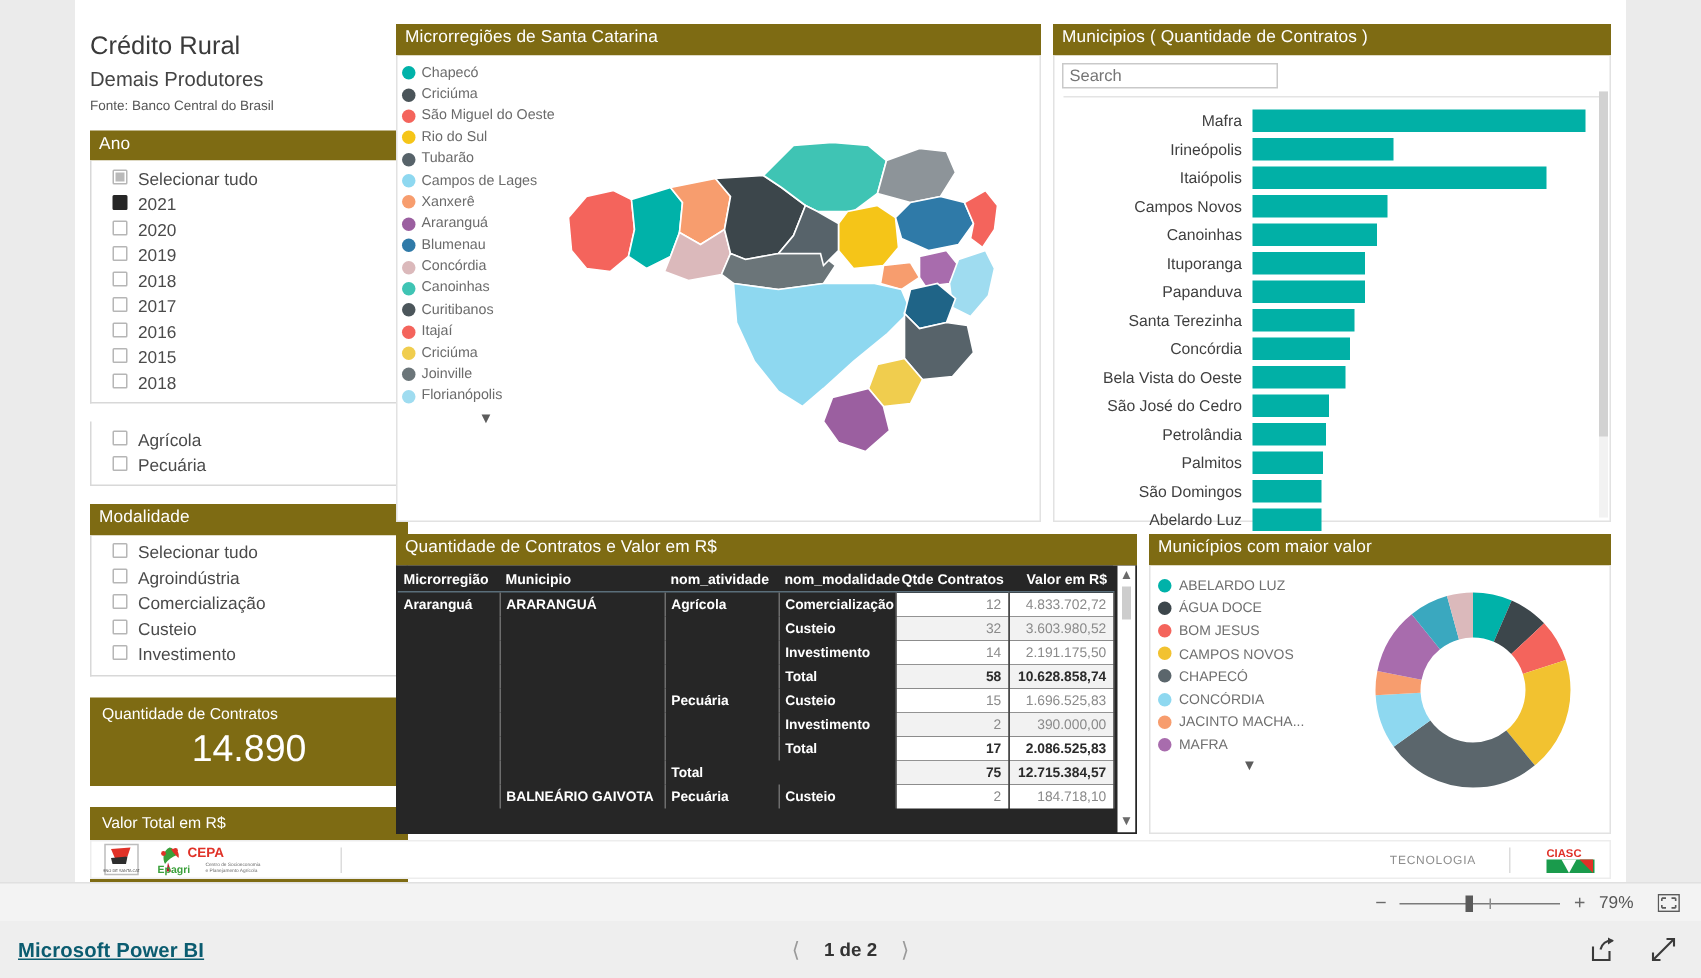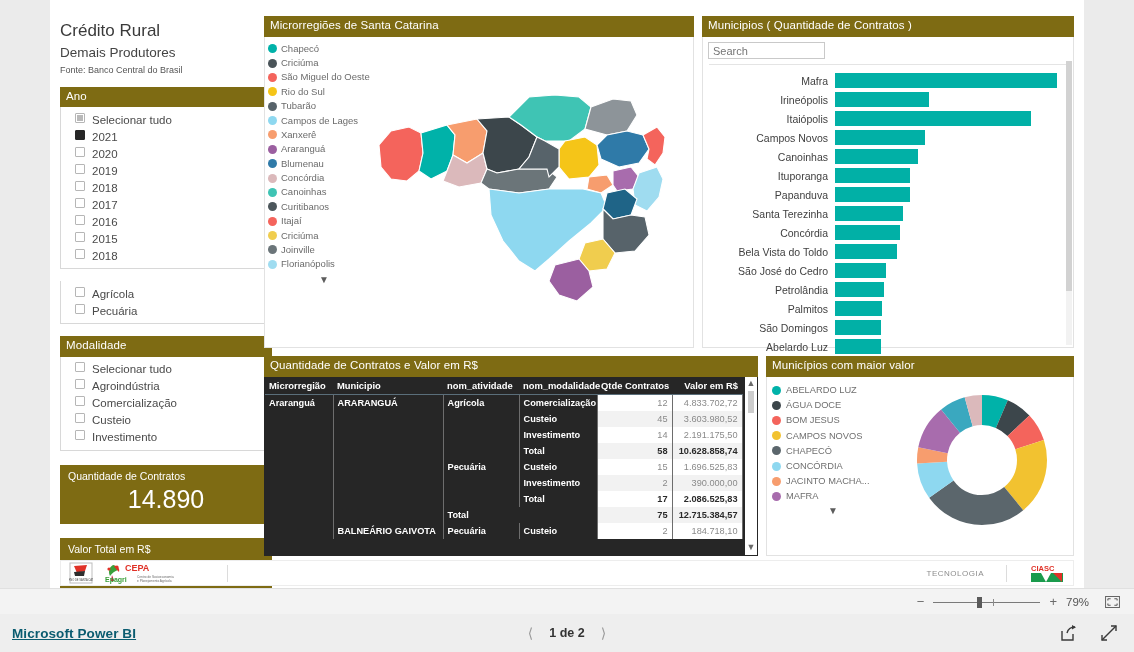--- a/index.html
+++ b/index.html
@@ -84,21 +84,21 @@
   .map-svg { position: absolute; left: 104px; top: 56px; }
 
   
   .bar-panel { position: absolute; left: 652px; top: 16px; width: 372px; height: 332px; }
   .bar-body {
     position: relative; height: 311px; background: #fff;
     border: 1px solid #e2e2e2; border-top: none;
   }
   .search-row { padding: 4px 5px 3px 5px; }
   .search-box {
-    width: 117px; height: 17px; border: 1px solid #c9c9c9; background: #fff;
+    width: 144px; height: 17px; border: 1px solid #c9c9c9; background: #fff;
     font-size: 11px; color: #8a8a8a; padding: 0 4px; line-height: 15px;
     font-family: "Liberation Sans", sans-serif;
   }
   .bar-sep { height: 1px; background: #e4e4e4; margin: 2px 6px 0 6px; }
   .bars { position: relative; padding: 6px 8px 0 0; }
   .bar-row { display: flex; align-items: center; height: 19px; }
   .bar-name {
     width: 132px; text-align: right; font-size: 10.5px; color: #3f3f3f;
     padding-right: 7px; white-space: nowrap; overflow: hidden;
   }
@@ -459,21 +459,21 @@
                 <div class="bar-fill" style="width:29.7%"></div>
               </div>
           </div>
           <div class="bar-row">
             <div class="bar-name">Concórdia</div>
             <div class="bar-track">
                 <div class="bar-fill" style="width:28.3%"></div>
               </div>
           </div>
           <div class="bar-row">
-            <div class="bar-name">Bela Vista do Toldo</div>
+            <div class="bar-name">Bela Vista do Oeste</div>
             <div class="bar-track">
                 <div class="bar-fill" style="width:26.8%"></div>
               </div>
           </div>
           <div class="bar-row">
             <div class="bar-name">São José do Cedro</div>
             <div class="bar-track">
                 <div class="bar-fill" style="width:22.2%"></div>
               </div>
           </div>
@@ -542,21 +542,21 @@
               <td class="dark">Agrícola</td>
               <td class="dark">Comercialização</td>
               <td class="white">12</td>
               <td class="white">4.833.702,72</td>
             </tr>
             <tr>
               <td class="dark"></td>
               <td class="dark"></td>
               <td class="dark"></td>
               <td class="dark">Custeio</td>
-              <td class="gray">45</td>
+              <td class="gray">32</td>
               <td class="gray">3.603.980,52</td>
             </tr>
             <tr>
               <td class="dark"></td>
               <td class="dark"></td>
               <td class="dark"></td>
               <td class="dark">Investimento</td>
               <td class="white">14</td>
               <td class="white">2.191.175,50</td>
             </tr>

